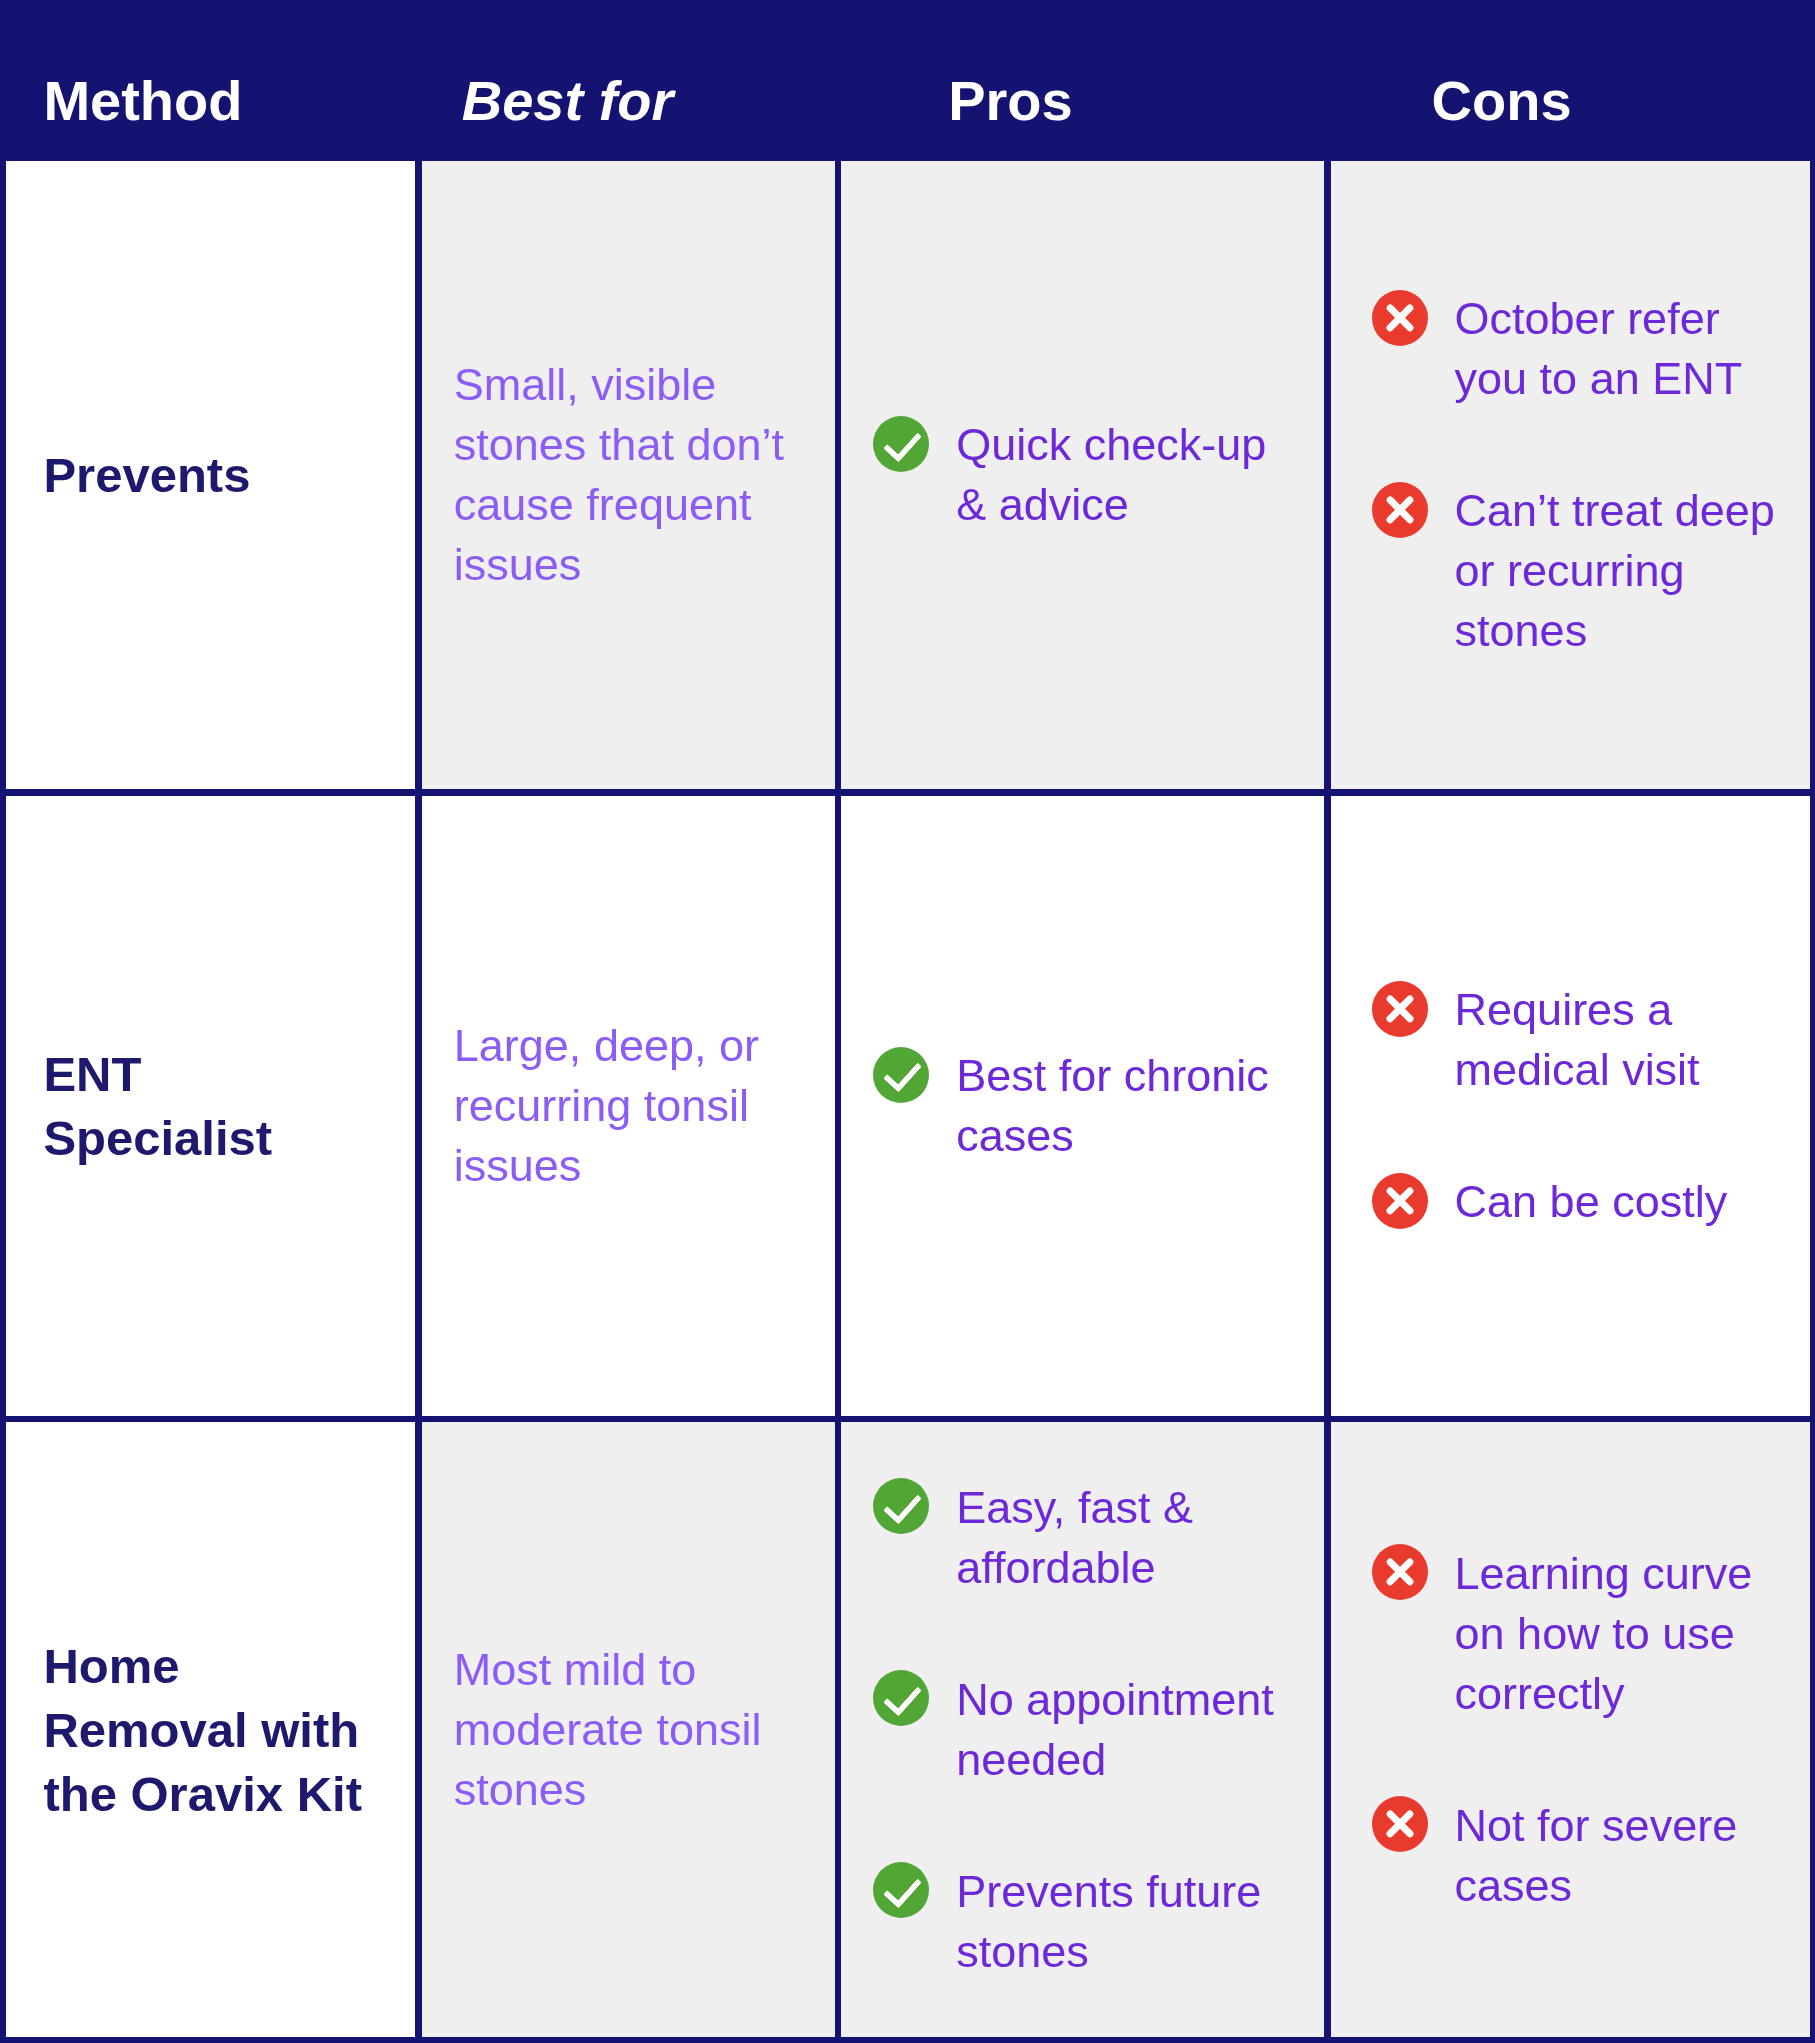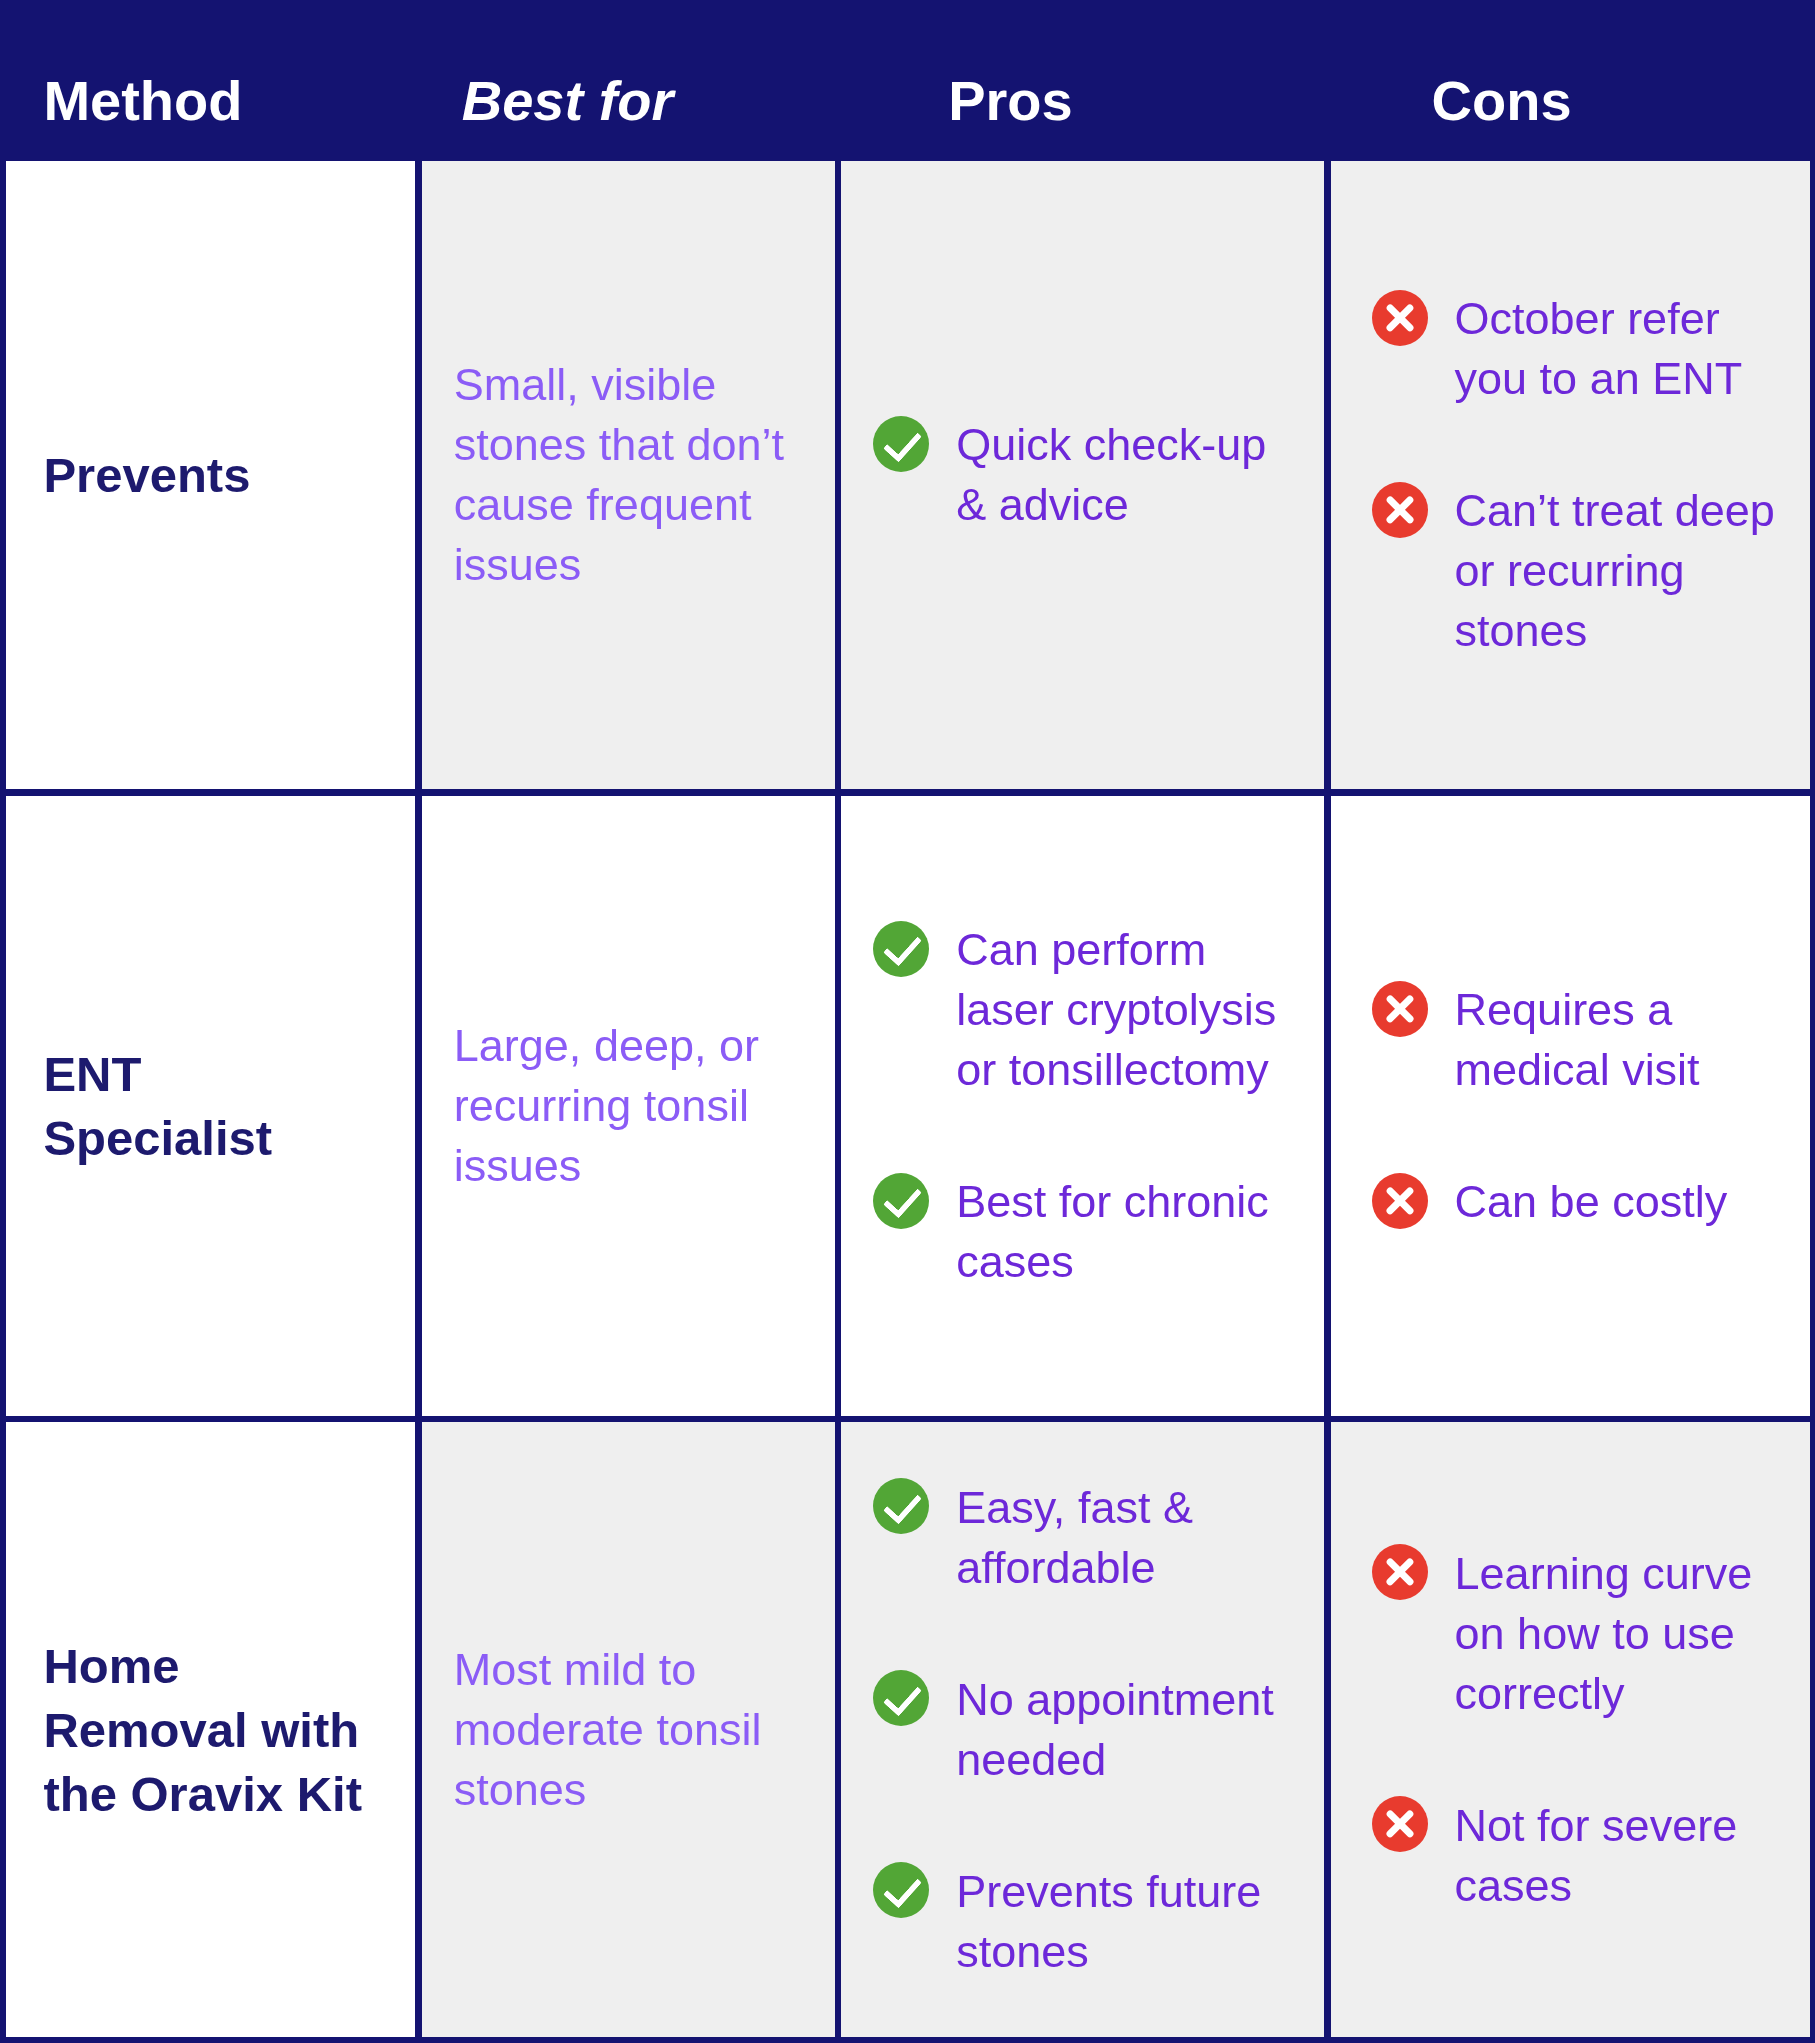--- a/index.html
+++ b/index.html
@@ -130,24 +130,20 @@
 
   <div class="cell white method-cell">
     <span>ENT Specialist</span>
   </div>
   <div class="cell white best-cell">
     <span>Large, deep, or recurring tonsil issues</span>
   </div>
   <div class="cell white list-cell pros-cell">
     <div class="item">
       <span class="icon check"></span>
-      <span class="item-text">Can perform laser cryptolysis or tonsillectomy</span>
-    </div>
-    <div class="item">
-      <span class="icon check"></span>
       <span class="item-text">Best for chronic cases</span>
     </div>
   </div>
   <div class="cell white list-cell cons-cell">
     <div class="item">
       <span class="icon cross"></span>
       <span class="item-text">Requires a medical visit</span>
     </div>
     <div class="item">
       <span class="icon cross"></span>

